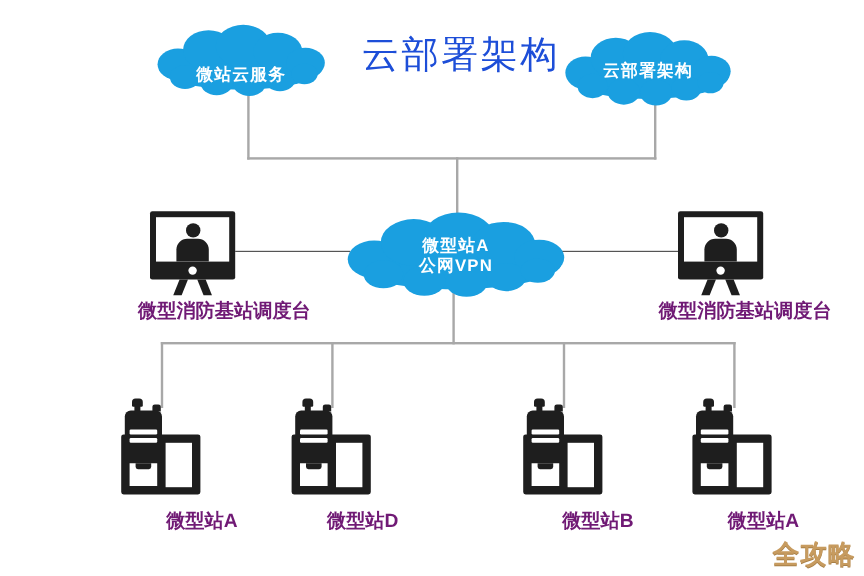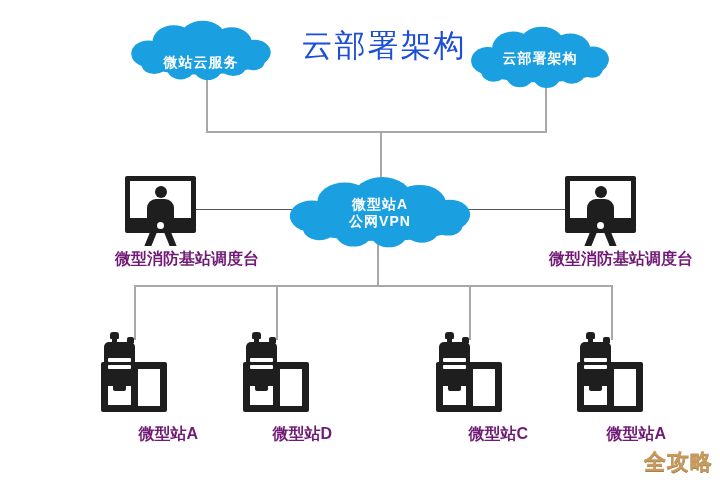--- a/index.html
+++ b/index.html
@@ -175,21 +175,21 @@
     <div class="st-door"></div>
     <div class="st-window"></div>
     <div class="st-radio"></div>
     <div class="st-tab"></div>
     <div class="st-stripe st-stripe1"></div>
     <div class="st-stripe st-stripe2"></div>
     <div class="st-ant-knob"></div>
     <div class="st-ant-rod"></div>
     <div class="st-knob2"></div>
   </div>
-  <div class="node-label" style="left:408px; top:424px; width:120px;">微型站C</div>
+  <div class="node-label" style="left:408px; top:424px; width:120px;">微型站B</div>
 
   <div class="station" style="left:576px; top:332px;">
     <div class="st-cab"></div>
     <div class="st-door"></div>
     <div class="st-window"></div>
     <div class="st-radio"></div>
     <div class="st-tab"></div>
     <div class="st-stripe st-stripe1"></div>
     <div class="st-stripe st-stripe2"></div>
     <div class="st-ant-knob"></div>

